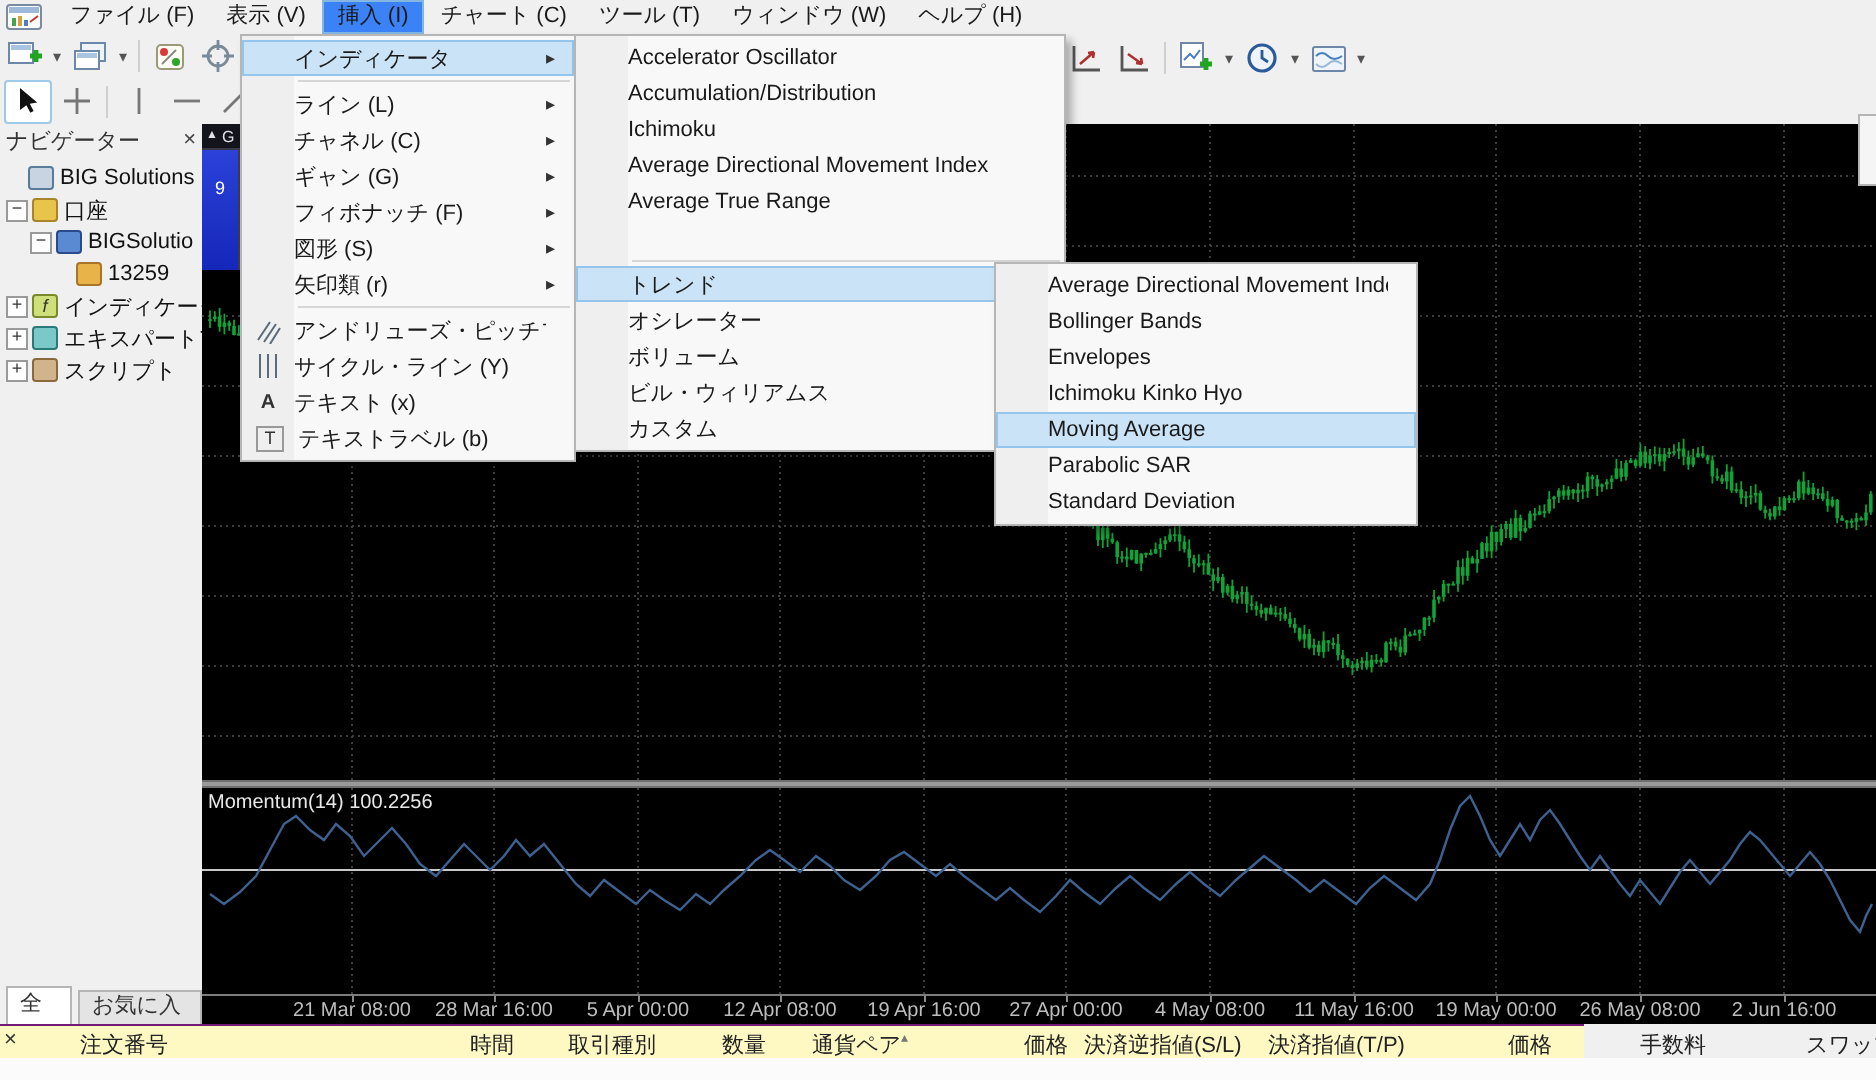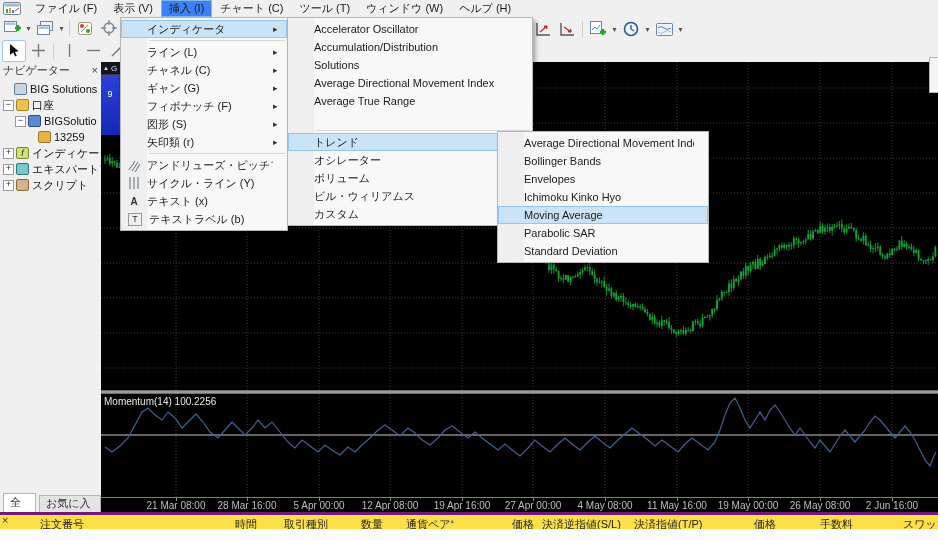--- a/index.html
+++ b/index.html
@@ -38,21 +38,21 @@
   #momentum-svg{position:absolute;left:0;top:332px;}
   #momentum-label{position:absolute;left:3px;top:334px;color:#e8e8e8;font-size:10px;z-index:3;}
   #win-fragment{position:absolute;left:0;top:0;width:19px;height:13px;background:#14141c;color:#dfe3ea;font-size:8px;display:flex;align-items:center;gap:2px;padding-left:2px;box-sizing:border-box;border-bottom:1px solid #3a3a44;}
   #oneclick{position:absolute;left:0;top:13px;width:19px;height:60px;background:linear-gradient(#2b41d8,#1527b8);color:#fff;font-size:9px;text-align:center;padding-top:14px;box-sizing:border-box;border-right:1px solid #3a3a55;}
   #scroll-fragment{position:absolute;left:828px;top:-5px;width:10px;height:36px;background:#f5f5f5;border:1px solid #b5b5b5;box-sizing:border-box;}
   
   #time-axis{position:absolute;left:101px;top:497px;width:837px;height:15px;background:#000;border-top:1px solid #7c7c7c;box-sizing:border-box;}
   .t-label{position:absolute;top:2px;color:#bdbdbd;font-size:10px;white-space:nowrap;transform:translateX(-50%);}
   .t-label.first{transform:none;margin-top:16px;}
   
-  #toolbox-header{position:absolute;left:0;top:512px;width:938px;height:17px;background:#fde047;border-top:3px solid #701a75;box-sizing:border-box;}
+  #toolbox-header{position:absolute;left:0;top:512px;width:792px;height:17px;background:#fef9c3;border-top:1px solid #701a75;box-sizing:border-box;}
   #toolbox-close{position:absolute;left:2px;top:514px;font-size:11px;color:#333;}
   .col-label{position:absolute;top:2px;font-size:11px;color:#222;white-space:nowrap;}
   .sort-mark{font-size:7px;color:#777;vertical-align:top;}
   #toolbox-body{position:absolute;left:0;top:529px;width:938px;height:11px;background:#fbfbfb;}
   
   .popup{position:absolute;background:linear-gradient(90deg,#efefef 0,#efefef 26px,#f8f8f8 26px);border:1px solid #b6b6b6;box-shadow:3px 3px 4px rgba(0,0,0,.28);z-index:20;padding:2px 0;box-sizing:border-box;}
   .menu-item{height:18px;display:flex;align-items:center;position:relative;cursor:default;}
   .menu-item .mi-icon{width:26px;height:16px;flex:0 0 auto;display:flex;align-items:center;justify-content:center;color:#333;font-size:10px;}
   .menu-item .mi-label{flex:1;font-size:11px;color:#1a1a1a;white-space:nowrap;overflow:hidden;}
   .menu-item .mi-arrow{width:14px;color:#333;font-size:9px;flex:0 0 auto;}
@@ -1108,21 +1108,21 @@
         <span class="mi-label">Accelerator Oscillator</span>
         <span class="mi-arrow"></span>
       </div>
       <div class="menu-item">
         <span class="mi-icon"></span>
         <span class="mi-label">Accumulation/Distribution</span>
         <span class="mi-arrow"></span>
       </div>
       <div class="menu-item">
         <span class="mi-icon"></span>
-        <span class="mi-label">Solutions</span>
+        <span class="mi-label">Ichimoku</span>
         <span class="mi-arrow"></span>
       </div>
       <div class="menu-item">
         <span class="mi-icon"></span>
         <span class="mi-label">Average Directional Movement Index</span>
         <span class="mi-arrow"></span>
       </div>
       <div class="menu-item">
         <span class="mi-icon"></span>
         <span class="mi-label">Average True Range</span>

